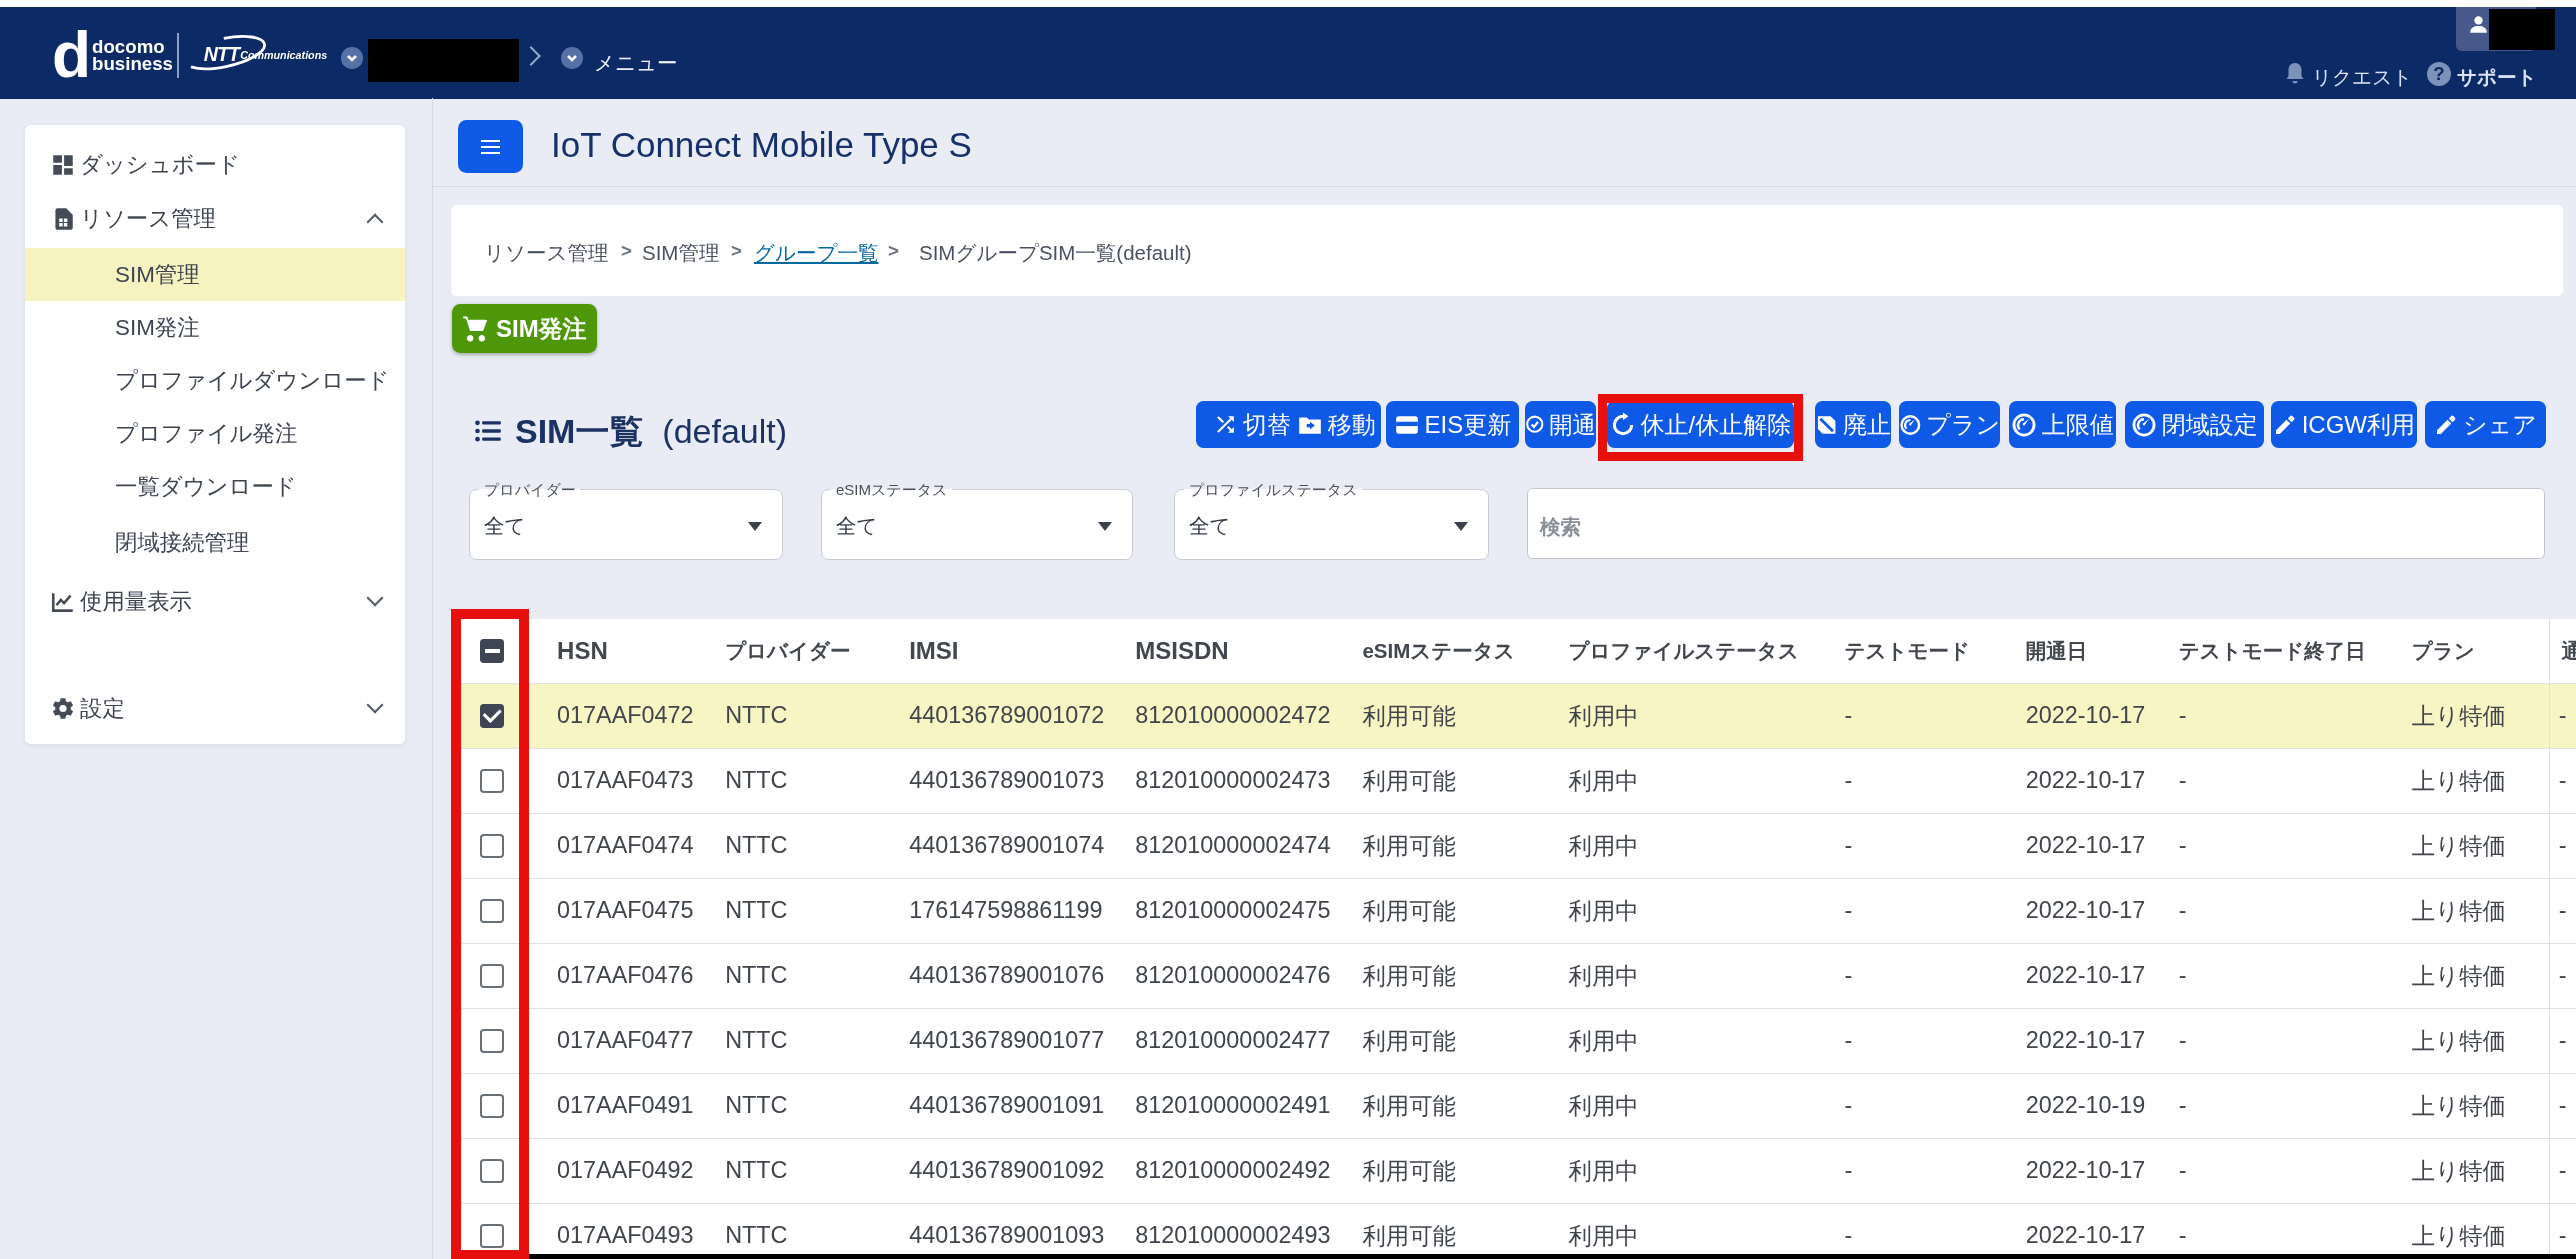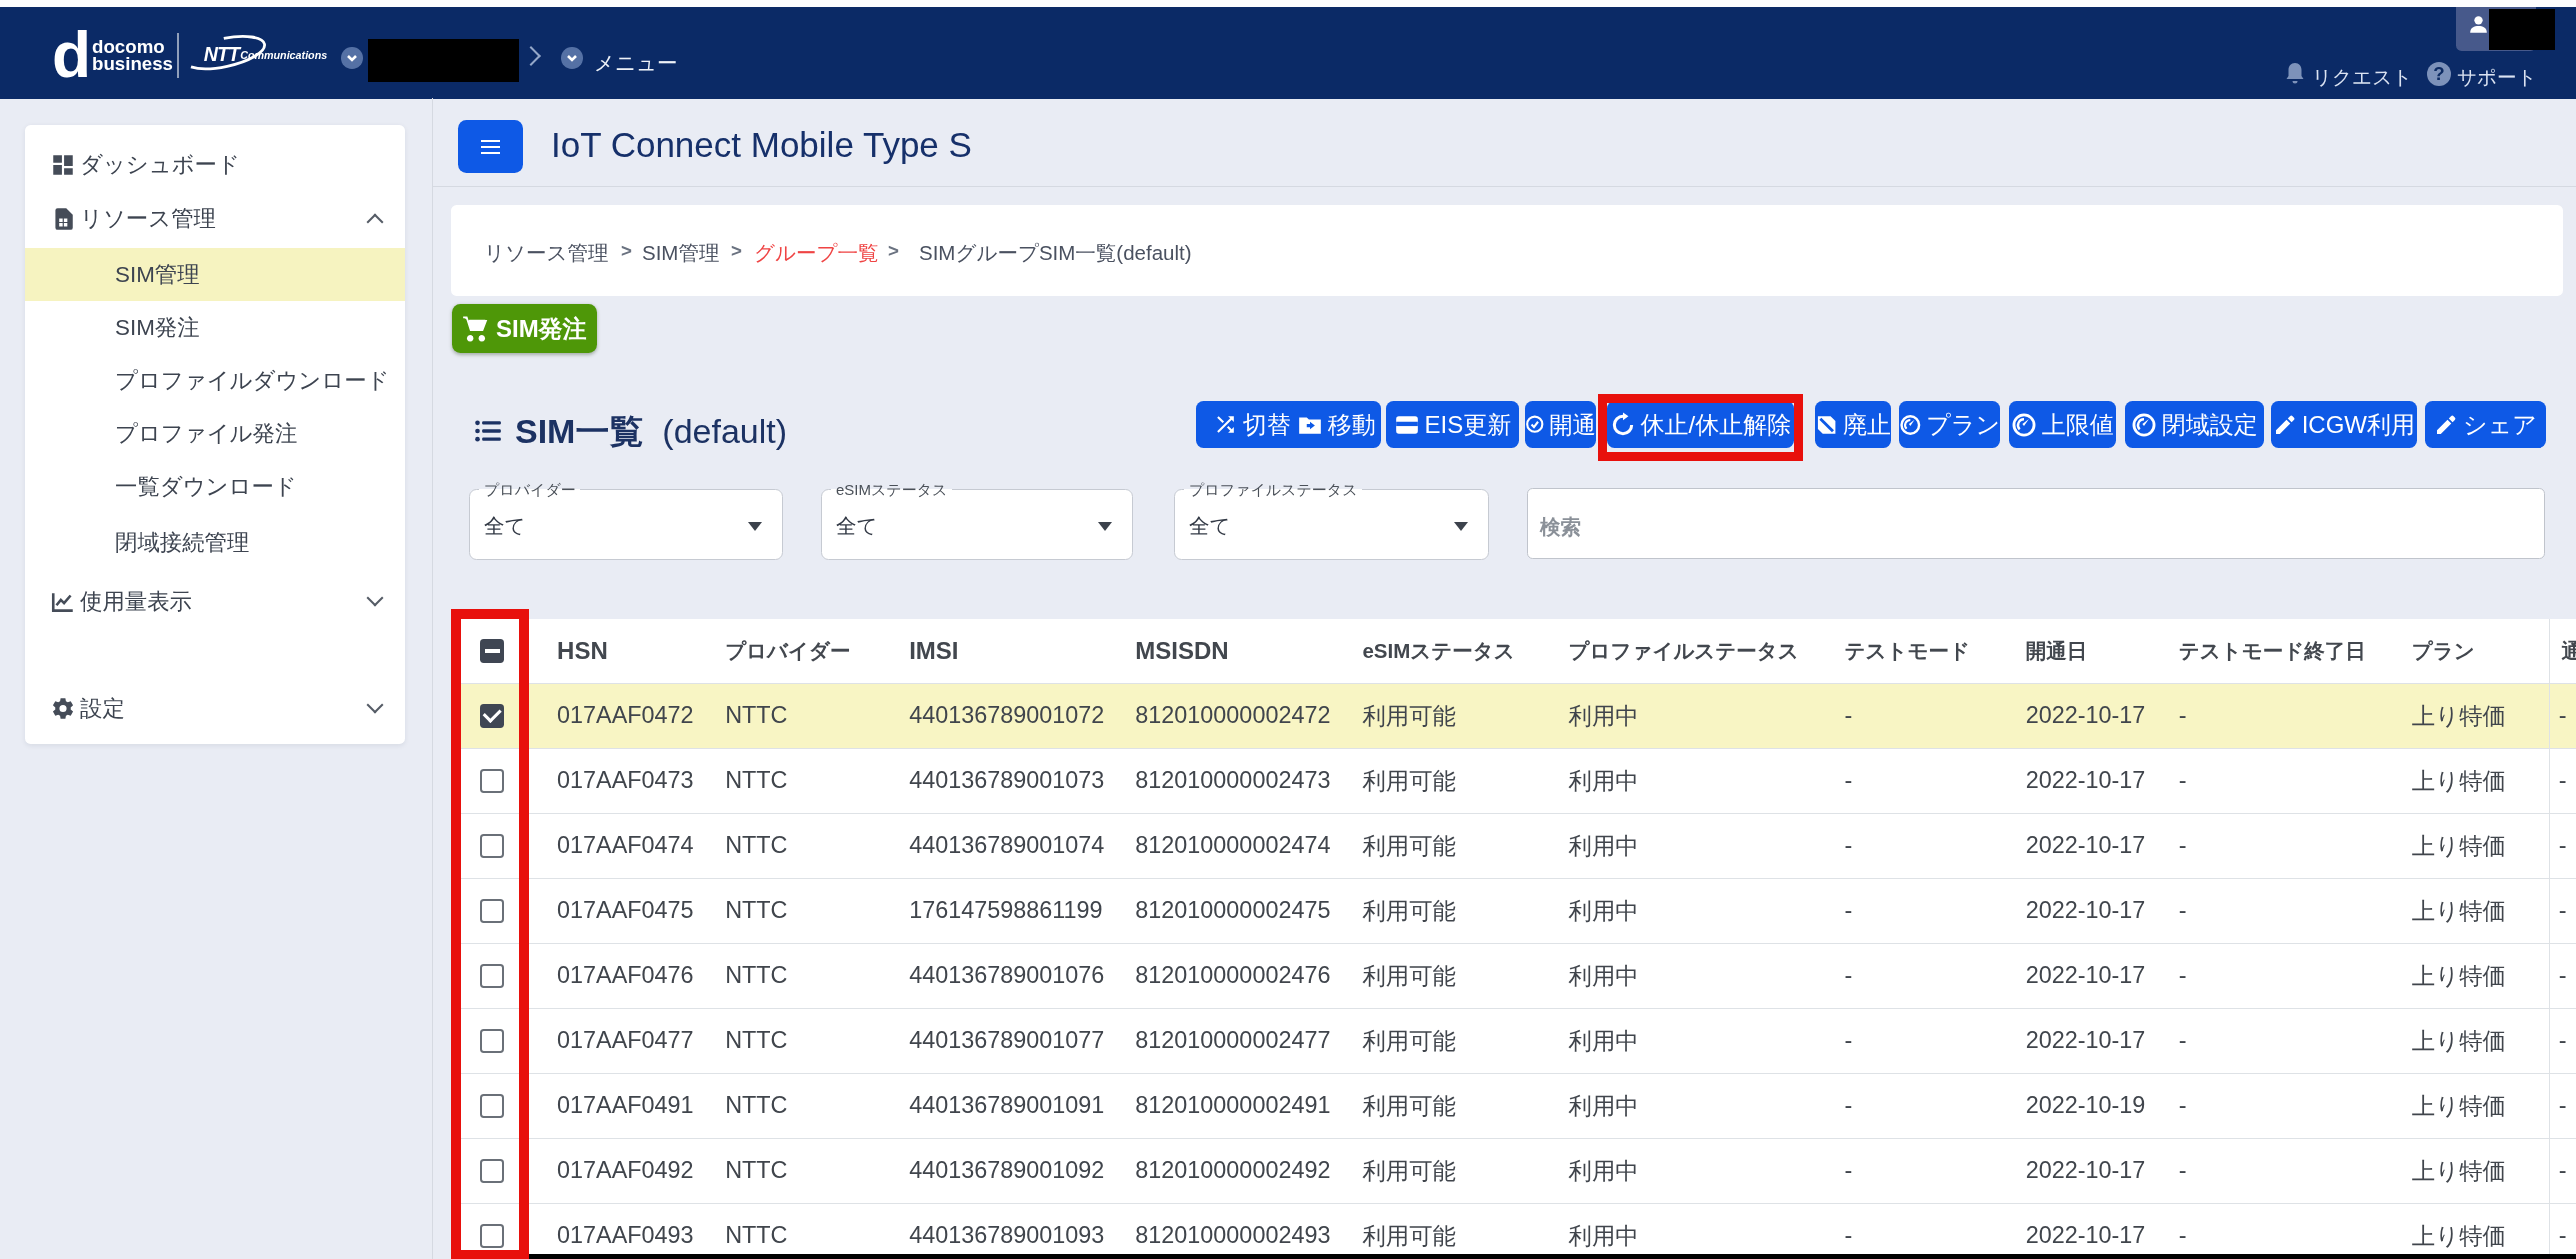--- a/index.html
+++ b/index.html
@@ -16,21 +16,21 @@
 .circlechev { width:21.5px; height:21.5px; border-radius:50%; background:#5571a5; color:#fff; display:flex; align-items:center; justify-content:center; }
 #chev1 { left:341px; top:47px; }
 #blackbox1 { left:368px; top:39px; width:151px; height:43px; background:#000; }
 #navarrow { left:524px; top:49px; width:14px; height:14px; border-top:2.3px solid #94a7c8; border-right:2.3px solid #94a7c8; transform:rotate(45deg); }
 #chev2 { left:561px; top:47px; }
 #menutxt { left:594px; top:49px; color:#eef2f8; font-size:20.5px; }
 #personbox { left:2456px; top:6.5px; width:80px; height:44px; background:#47598b; border-radius:0 0 5.6px 5.6px; }
 #blackbox2 { left:2489px; top:9.3px; width:66px; height:41px; background:#000; }
 .navlink { color:#dbe3f2; font-size:19.6px; }
 #reqtxt { left:2312px; top:64px; }
-#suptxt { left:2457px; top:64px; }
+#suptxt { left:2457px; top:64px;font-weight:bold; }
 
 #vline { left:432px; top:98px; width:0.9px; height:1162px; background:#d5d9e1; }
 #hline { left:433px; top:186px; width:2143px; height:0.9px; background:#d5d9e1; }
 
 #sidebar { left:25px; top:125px; width:380px; height:619px; background:#fff; border-radius:5.6px; box-shadow:0 1.9px 5.6px rgba(30,40,70,.08); }
 .sitem { position:absolute; left:0; width:100%; height:53px; display:flex; align-items:center; color:#3d4450; font-size:22.4px; white-space:nowrap; }
 .sitem .ic { position:absolute; left:25px; width:26px; height:26px; }
 .sitem .lbl { position:absolute; left:55px; }
 .sitem .lbl2 { position:absolute; left:90px; }
 .schev { position:absolute; right:24px; width:12px; height:12px; border-left:2.8px solid #555c66; border-bottom:2.8px solid #555c66; }
@@ -38,21 +38,21 @@
 .chup { transform:rotate(135deg); top:24px; }
 #yellowband { position:absolute; left:0; top:123px; width:100%; height:53px; background:#f6f3c0; }
 
 #hambtn { left:458px; top:120px; width:65px; height:53px; background:#0e59e6; border-radius:8.4px; }
 #hambtn i { position:absolute; left:23.4px; top:19.6px; width:18.7px; height:2.4px; background:#fff; box-shadow:0 6px 0 #fff, 0 12px 0 #fff; }
 #pagetitle { left:551px; top:125px; font-size:35px; font-weight:400; color:#16306a; }
 
 #breadcrumb { left:451px; top:205px; width:2112px; height:91px; background:#fff; border-radius:5.6px; font-size:20.5px; color:#4a5160; }
 #breadcrumb span, #breadcrumb a { position:absolute; top:34px; white-space:nowrap; }
 #breadcrumb .sep { color:#6a7280; font-weight:700; font-size:18.7px; top:35px; }
-#breadcrumb a { color:#ef4444; }
+#breadcrumb a { color:#0369a1; text-decoration:underline; }
 
 #simorder { left:452px; top:304px; width:145px; height:49px; background:#4e9708; border-radius:8.4px; color:#fff; font-size:24px; font-weight:700; display:flex; align-items:center; justify-content:center; gap:5.6px; box-shadow:0 1.9px 3.7px rgba(40,60,30,.35); }
 
 #listicon { left:474px; top:417px; }
 #listheading { left:515px; top:409px; font-size:34px; font-weight:700; color:#1c3263; }
 #listheading small { font-size:34px; font-weight:400; }
 
 .btn { position:absolute; top:401px; height:47px; background:#0e59e6; border-radius:7.5px; color:#fff; font-size:24px; font-weight:500; display:flex; align-items:center; justify-content:center; white-space:nowrap; }
 .btn svg { margin-right:4.7px; }
 

